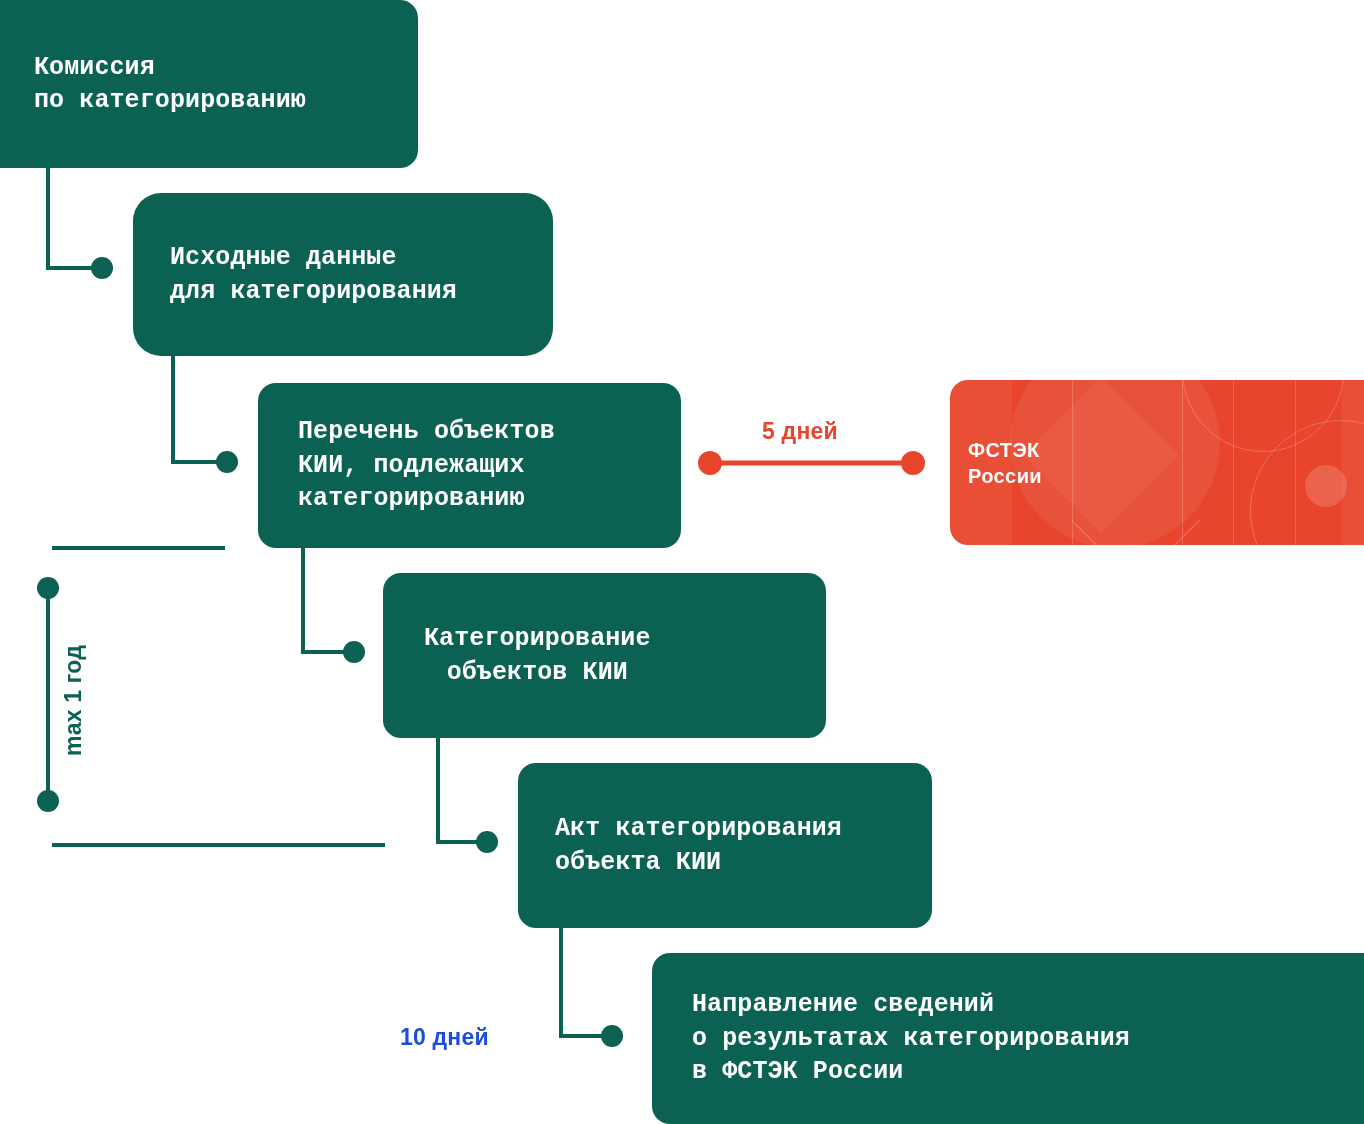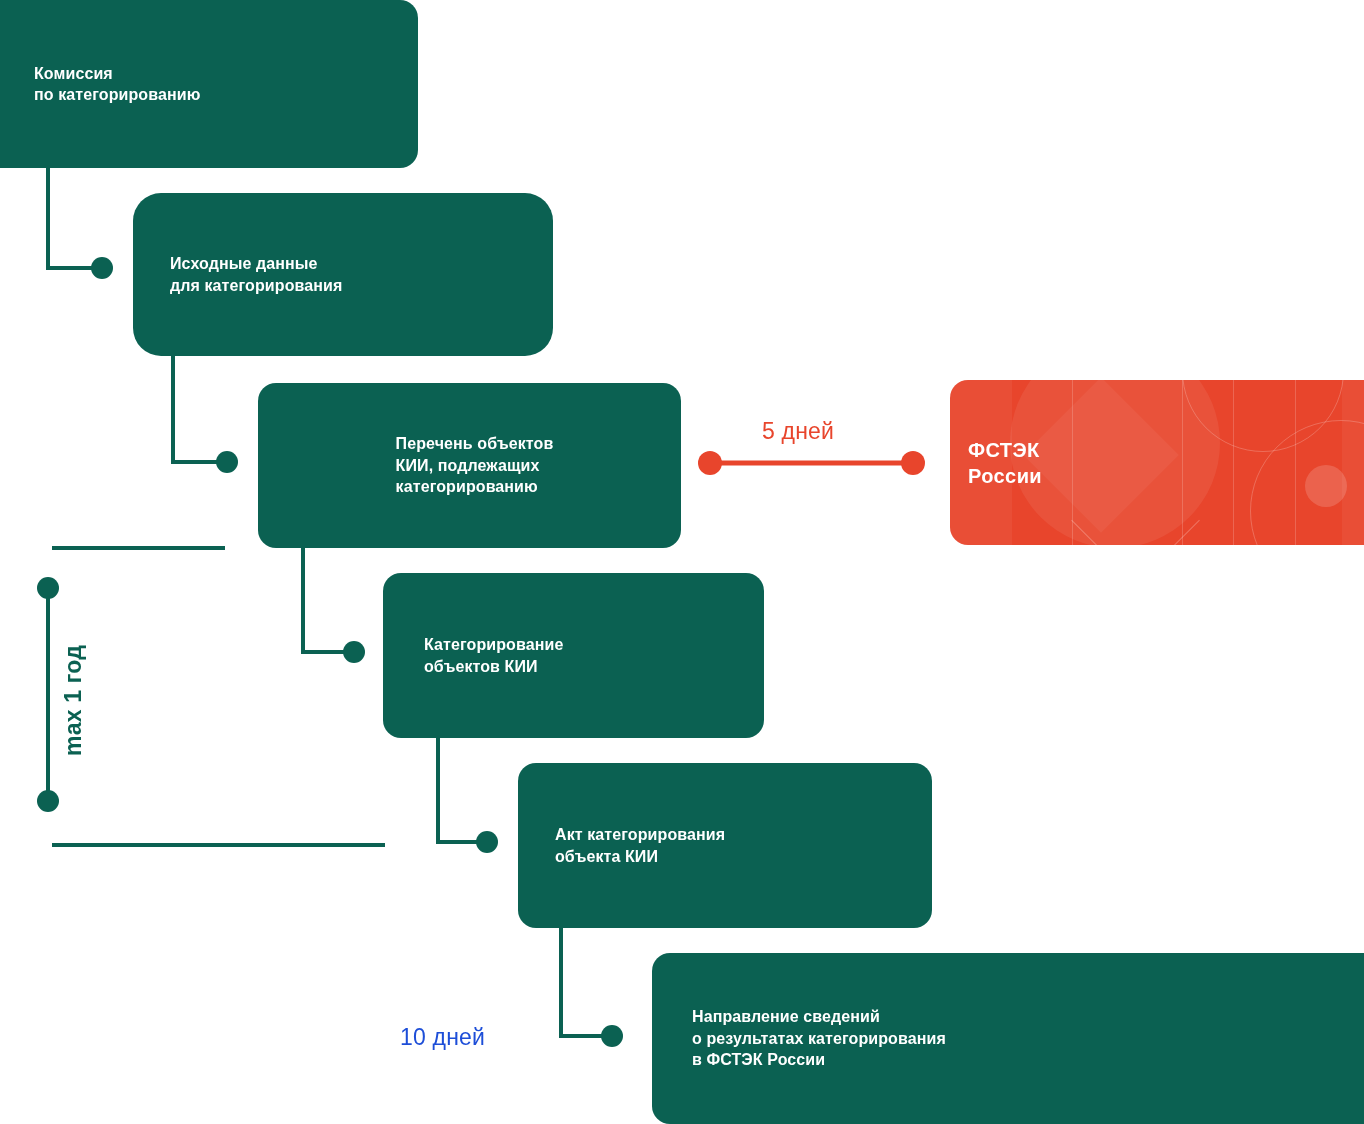--- a/index.html
+++ b/index.html
@@ -19,25 +19,26 @@
   }
   .node {
     position: absolute;
     background: #0b6152;
     color: #ffffff;
     box-sizing: border-box;
     display: flex;
     align-items: center;
   }
   .node .node-text {
-    font-size: 16px;
+    font-size: 25px;
     font-weight: 700;
     line-height: 1.34;
     letter-spacing: 0.1px;
     white-space: pre-line;
+    font-family: Liberation Mono, monospace;
   }
   
   #node-commission {
     left: -14px;
     top: 0px;
     width: 432px;
     height: 168px;
     border-radius: 0 18px 18px 0;
     padding: 0 36px 0 48px;
   }
@@ -49,29 +50,29 @@
     border-radius: 28px;
     padding: 0 32px 0 37px;
   }
   #node-list {
     left: 258px;
     top: 383px;
     width: 423px;
     height: 165px;
     border-radius: 18px;
     padding: 0 30px 0 40px;
-    justify-content: center;
   }
   #node-categorization {
     left: 383px;
     top: 573px;
-    width: 381px;
+    width: 443px;
     height: 165px;
     border-radius: 18px;
     padding: 0 30px 0 41px;
+    text-align: center;
   }
   #node-act {
     left: 518px;
     top: 763px;
     width: 414px;
     height: 165px;
     border-radius: 18px;
     padding: 0 30px 0 37px;
   }
   #node-send {
@@ -182,21 +183,21 @@
   
   #connectors {
     position: absolute;
     left: 0; top: 0;
     width: 1364px;
     height: 1124px;
   }
   .label {
     position: absolute;
     font-size: 23px;
-    font-weight: 400;
+    font-weight: 700;
     letter-spacing: 0.2px;
   }
   #label-5days {
     left: 762px;
     top: 418px;
     color: #e8452c;
   }
   #label-10days {
     left: 400px;
     top: 1024px;

